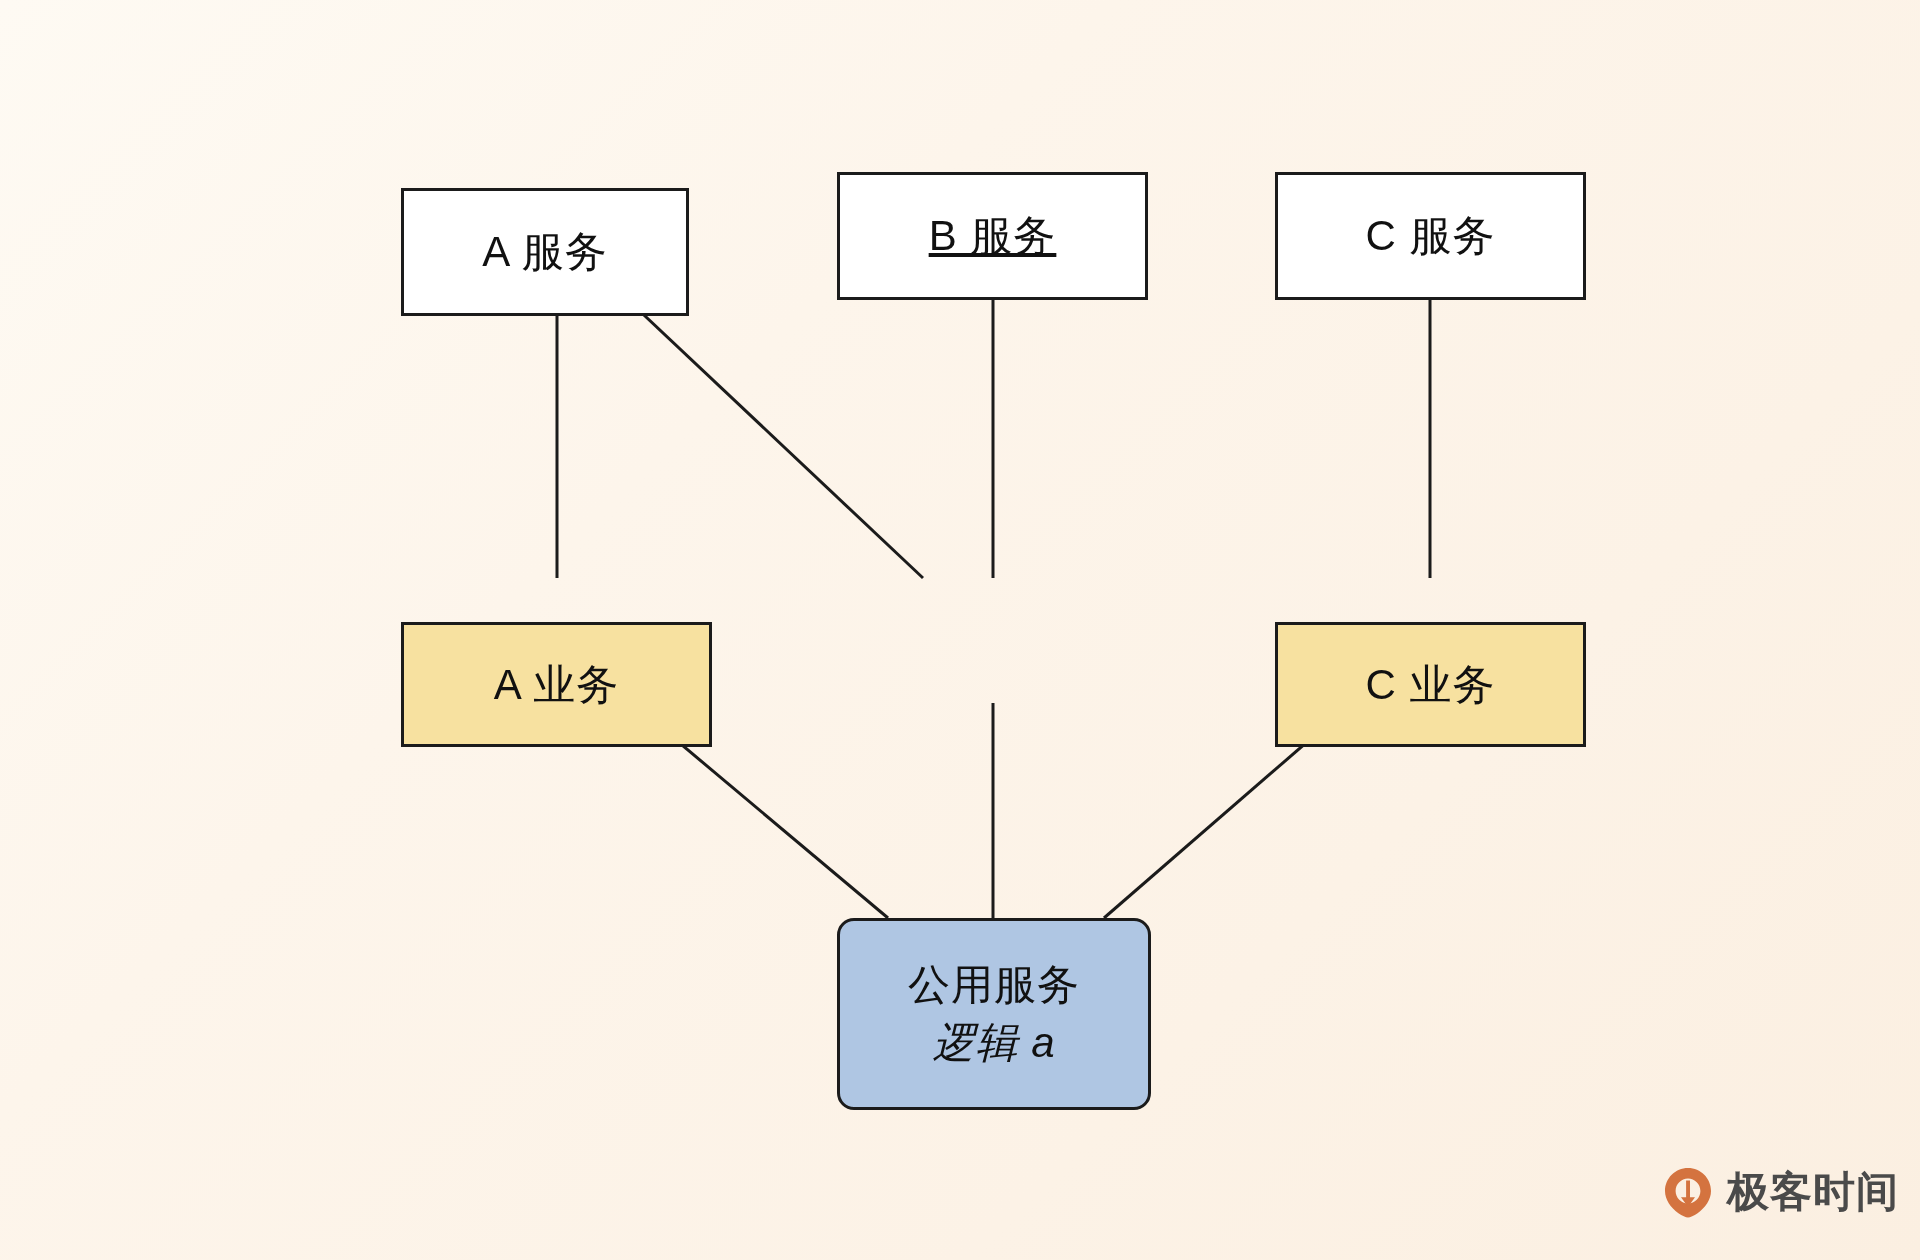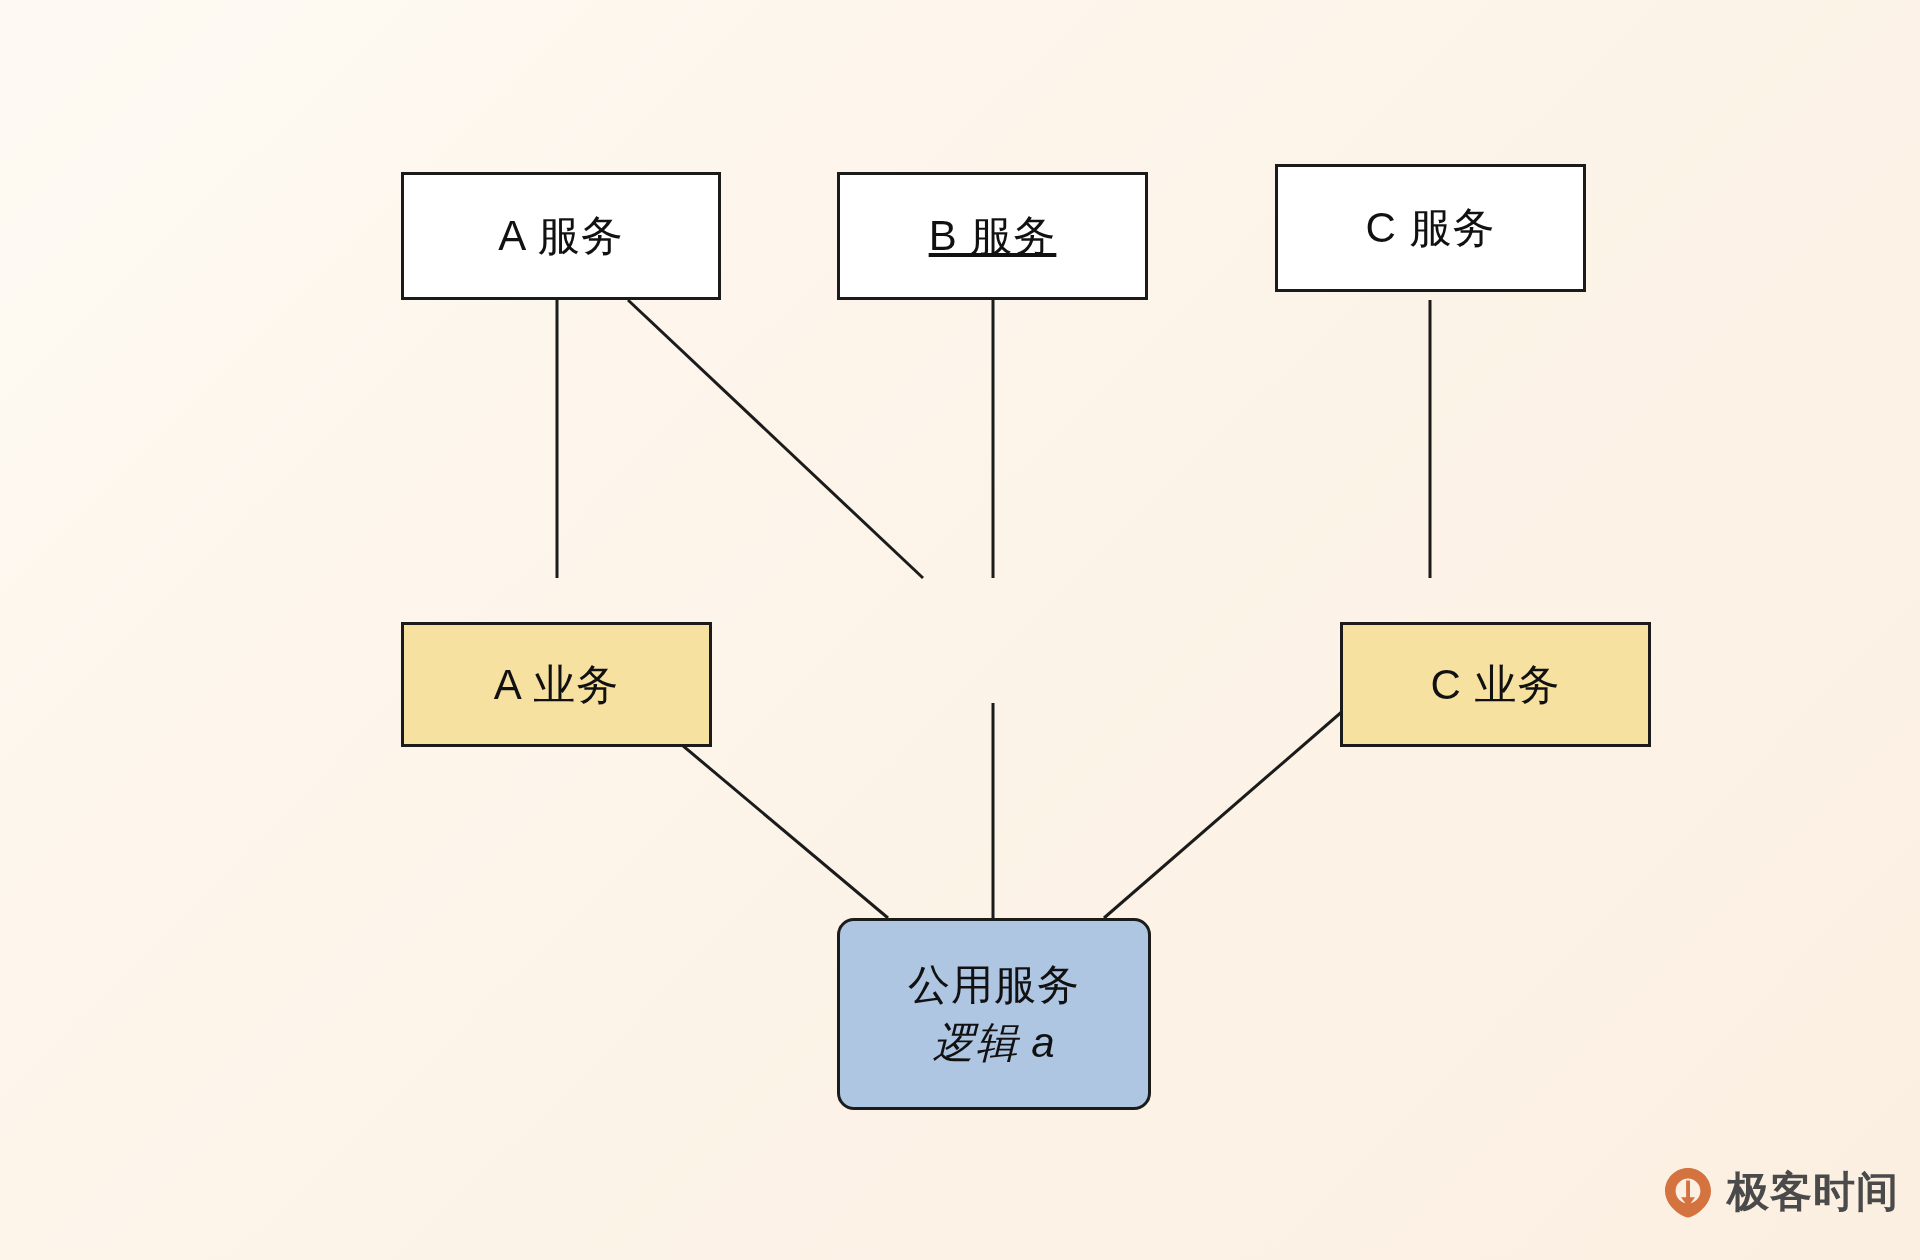--- a/index.html
+++ b/index.html
@@ -81,38 +81,38 @@
         <line x1="557" y1="300" x2="557" y2="578"></line>
         <line x1="628" y1="300" x2="923" y2="578"></line>
         <line x1="993" y1="300" x2="993" y2="578"></line>
         <line x1="1430" y1="300" x2="1430" y2="578"></line>
         <line x1="632" y1="703" x2="888" y2="918"></line>
         <line x1="993" y1="703" x2="993" y2="918"></line>
         <line x1="1352" y1="703" x2="1104" y2="918"></line>
       </g>
   </svg>
 
-  <div class="node node-service" id="n-svc-a" style="left: 401px; top: 172px; width: 320px; height: 128px; background: rgb(255, 255, 255); border-color: rgb(27, 27, 27);">
+  <div class="node node-service" id="n-svc-a" style="left: 401px; top: 188px; width: 288px; height: 128px; background: rgb(255, 255, 255); border-color: rgb(27, 27, 27);">
     <span class="line1">A 服务</span>
   </div>
 
   <div class="node node-service" id="n-svc-b" style="left: 837px; top: 172px; width: 311px; height: 128px; background: rgb(255, 255, 255); border-color: rgb(27, 27, 27); text-decoration: underline;">
     <span class="line1">B 服务</span>
   </div>
 
-  <div class="node node-service" id="n-svc-c" style="left: 1275px; top: 164px; width: 311px; height: 128px; background: rgb(255, 255, 255); border-color: rgb(27, 27, 27); text-align: right;">
+  <div class="node node-service" id="n-svc-c" style="left: 1275px; top: 172px; width: 311px; height: 128px; background: rgb(255, 255, 255); border-color: rgb(27, 27, 27); text-align: right;">
     <span class="line1">C 服务</span>
   </div>
 
   <div class="node node-business" id="n-biz-a" style="left: 401px; top: 578px; width: 311px; height: 125px; background: rgb(247, 225, 160); border-color: rgb(27, 27, 27);">
     <span class="line1">A 业务</span>
   </div>
 
 
-  <div class="node node-business" id="n-biz-c" style="left: 1340px; top: 578px; width: 311px; height: 125px; background: rgb(247, 225, 160); border-color: rgb(27, 27, 27);">
+  <div class="node node-business" id="n-biz-c" style="left: 1275px; top: 578px; width: 311px; height: 125px; background: rgb(247, 225, 160); border-color: rgb(27, 27, 27);">
     <span class="line1">C 业务</span>
   </div>
 
   <div class="node node-shared" id="n-shared-a" style="left: 837px; top: 918px; width: 314px; height: 192px; background: rgb(175, 198, 227); border-color: rgb(27, 27, 27); border-radius: 17px;">
     <span class="line1">公用服务</span>
     <span class="line2">逻辑 a</span>
   </div>
 
   <div id="brand">
     <span class="mark">

